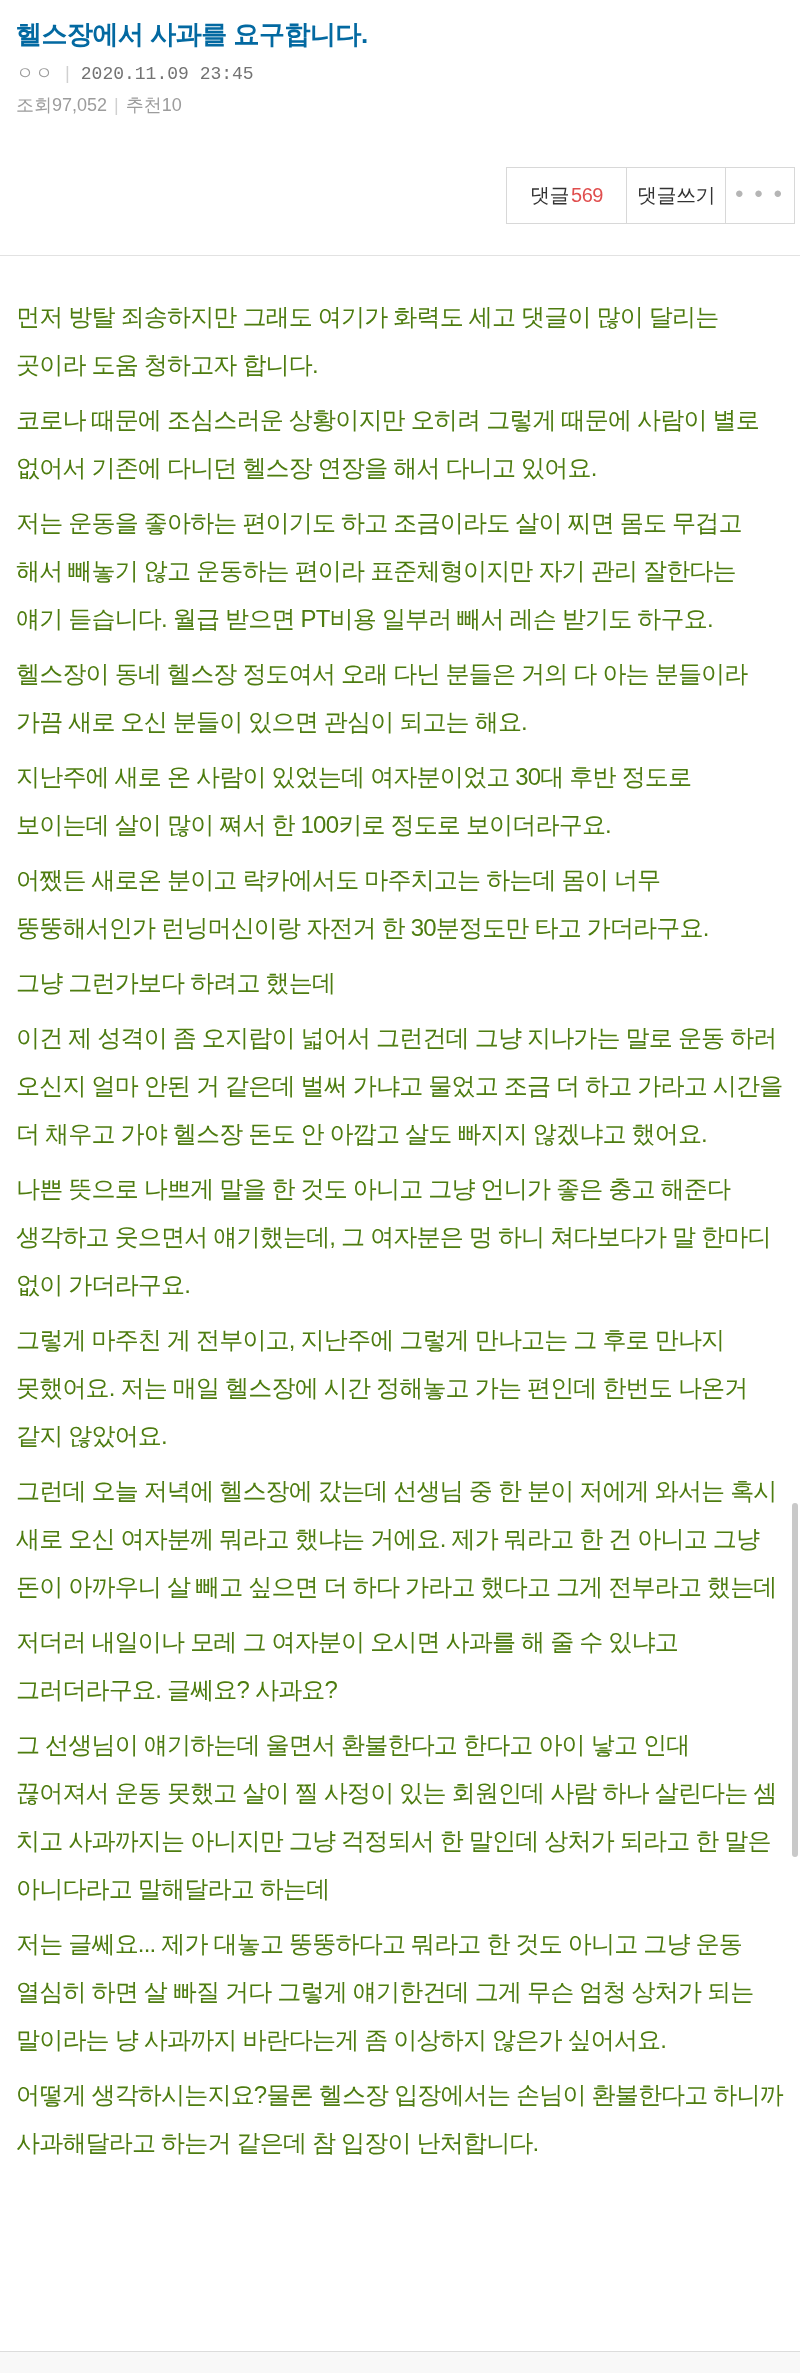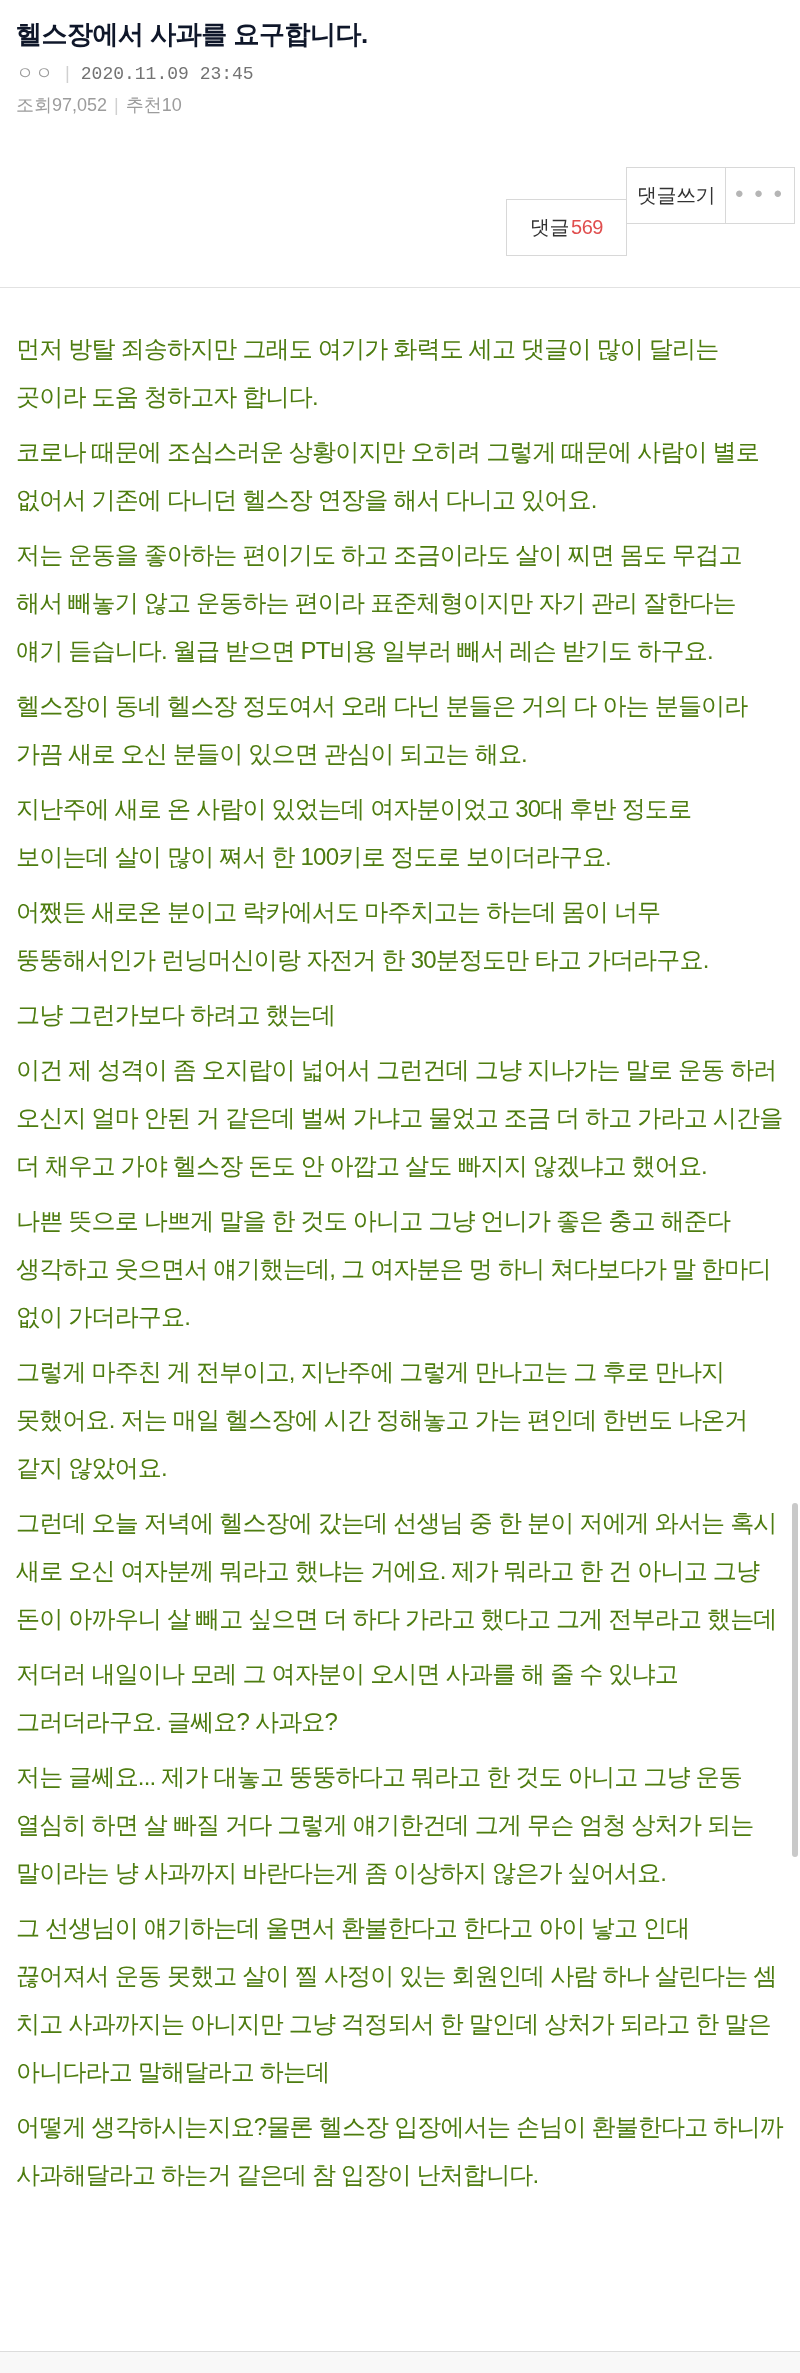--- a/index.html
+++ b/index.html
@@ -7,39 +7,39 @@
   body {
     width:800px; min-height:2373px; margin:0 auto; position:relative;
     font-family:"Liberation Sans","DejaVu Sans",sans-serif;
     display:flex; flex-direction:column;
   }
   .page { width:800px; min-height:2373px; display:flex; flex-direction:column; position:relative; }
 
   
   .post-header { padding:18px 16px 0 16px; }
   .post-title {
-    font-size:26px; font-weight:700; color:#0f172a; line-height:32px;
+    font-size:26px; font-weight:700; color:#0369a1; line-height:32px;
     letter-spacing:-0.5px; margin-bottom:13px;
   }
   .meta-row { display:flex; align-items:center; gap:8px; font-size:18px; line-height:22px; margin-bottom:9px;font-family:Liberation Mono, monospace; }
   .author { color:#9a9a9a; letter-spacing:1px; }
   .meta-sep { color:#d0d0d0; font-weight:300; }
   .date { color:#737373; }
   .stats-row { display:flex; align-items:flex-start; gap:7px; font-size:18px; line-height:22px; color:#9c9c9c; }
   .stat { display:flex; align-items:center; }
 
   
   .toolbar { display:flex; justify-content:flex-end; padding-right:5px; margin-top:51px; }
   .btn {
     height:57px; background:#ffffff; border:1px solid #d8d8d8;
     display:flex; align-items:center; justify-content:center;
     font-size:20px; color:#333333; letter-spacing:-0.5px; cursor:pointer;
   }
   .btn + .btn { margin-left:-1px; }
-  .btn-comments { width:121px; gap:2px;margin-top:32px; }
+  .btn-comments { width:121px; gap:2px; }
   .btn-comments .count { font-weight:400; }
   .btn-write { width:100px; }
   .btn-more { width:70px; color:#b5b5b5; font-size:15px; letter-spacing:3px; padding-bottom:6px; }
 
   .divider-top { width:800px; height:1px; background:#e2e2e2; margin-top:31px; }
 
   
   .post-body { padding:37px 16px 36px 16px; }
   .post-body p {
     font-size:24px; line-height:48px; color:#4d7c0f;
@@ -105,22 +105,22 @@
     <p>저는 운동을 좋아하는 편이기도 하고 조금이라도 살이 찌면 몸도 무겁고 해서 빼놓기 않고 운동하는 편이라 표준체형이지만 자기 관리 잘한다는 얘기 듣습니다. 월급 받으면 PT비용 일부러 빼서 레슨 받기도 하구요.</p>
     <p>헬스장이 동네 헬스장 정도여서 오래 다닌 분들은 거의 다 아는 분들이라 가끔 새로 오신 분들이 있으면 관심이 되고는 해요.</p>
     <p>지난주에 새로 온 사람이 있었는데 여자분이었고 30대 후반 정도로 보이는데 살이 많이 쪄서 한 100키로 정도로 보이더라구요.</p>
     <p>어쨌든 새로온 분이고 락카에서도 마주치고는 하는데 몸이 너무 뚱뚱해서인가 런닝머신이랑 자전거 한 30분정도만 타고 가더라구요.</p>
     <p>그냥 그런가보다 하려고 했는데</p>
     <p>이건 제 성격이 좀 오지랍이 넓어서 그런건데 그냥 지나가는 말로 운동 하러 오신지 얼마 안된 거 같은데 벌써 가냐고 물었고 조금 더 하고 가라고 시간을 더 채우고 가야 헬스장 돈도 안 아깝고 살도 빠지지 않겠냐고 했어요.</p>
     <p>나쁜 뜻으로 나쁘게 말을 한 것도 아니고 그냥 언니가 좋은 충고 해준다 생각하고 웃으면서 얘기했는데, 그 여자분은 멍 하니 쳐다보다가 말 한마디 없이 가더라구요.</p>
     <p>그렇게 마주친 게 전부이고, 지난주에 그렇게 만나고는 그 후로 만나지 못했어요. 저는 매일 헬스장에 시간 정해놓고 가는 편인데 한번도 나온거 같지 않았어요.</p>
     <p>그런데 오늘 저녁에 헬스장에 갔는데 선생님 중 한 분이 저에게 와서는 혹시 새로 오신 여자분께 뭐라고 했냐는 거에요. 제가 뭐라고 한 건 아니고 그냥 돈이 아까우니 살 빼고 싶으면 더 하다 가라고 했다고 그게 전부라고 했는데</p>
     <p>저더러 내일이나 모레 그 여자분이 오시면 사과를 해 줄 수 있냐고 그러더라구요. 글쎄요? 사과요?</p>
+    <p>그 선생님이 얘기하는데 울면서 환불한다고 한다고 아이 낳고 인대 끊어져서 운동 못했고 살이 찔 사정이 있는 회원인데 사람 하나 살린다는 셈 치고 사과까지는 아니지만 그냥 걱정되서 한 말인데 상처가 되라고 한 말은 아니다라고 말해달라고 하는데</p>
     <p>저는 글쎄요... 제가 대놓고 뚱뚱하다고 뭐라고 한 것도 아니고 그냥 운동 열심히 하면 살 빠질 거다 그렇게 얘기한건데 그게 무슨 엄청 상처가 되는 말이라는 냥 사과까지 바란다는게 좀 이상하지 않은가 싶어서요.</p>
-    <p>그 선생님이 얘기하는데 울면서 환불한다고 한다고 아이 낳고 인대 끊어져서 운동 못했고 살이 찔 사정이 있는 회원인데 사람 하나 살린다는 셈 치고 사과까지는 아니지만 그냥 걱정되서 한 말인데 상처가 되라고 한 말은 아니다라고 말해달라고 하는데</p>
     <p>어떻게 생각하시는지요?물론 헬스장 입장에서는 손님이 환불한다고 하니까 사과해달라고 하는거 같은데 참 입장이 난처합니다.</p>
   </div>
 
   <div class="scrollbar-thumb"></div>
 
   <div class="footer">
     <div class="divider-bottom"></div>
     <div class="footer-strip"></div>
   </div>
 

